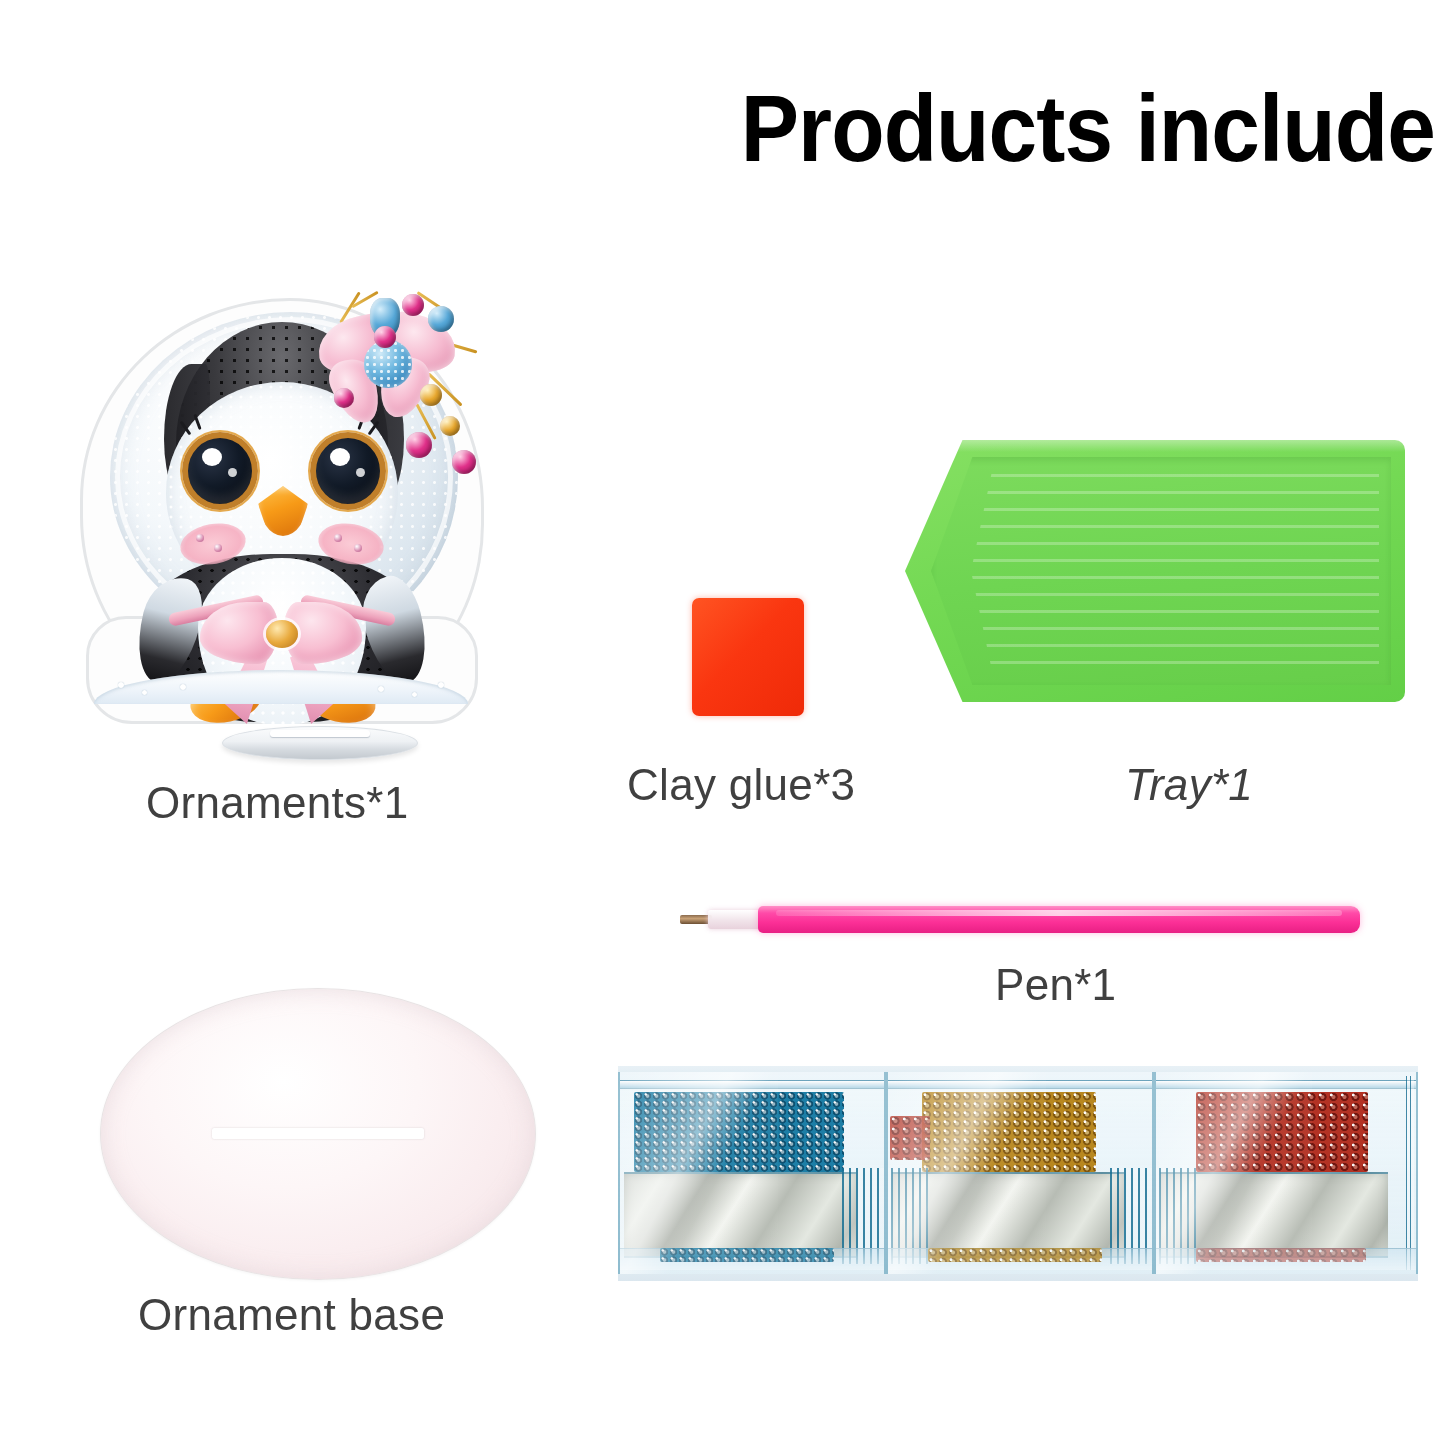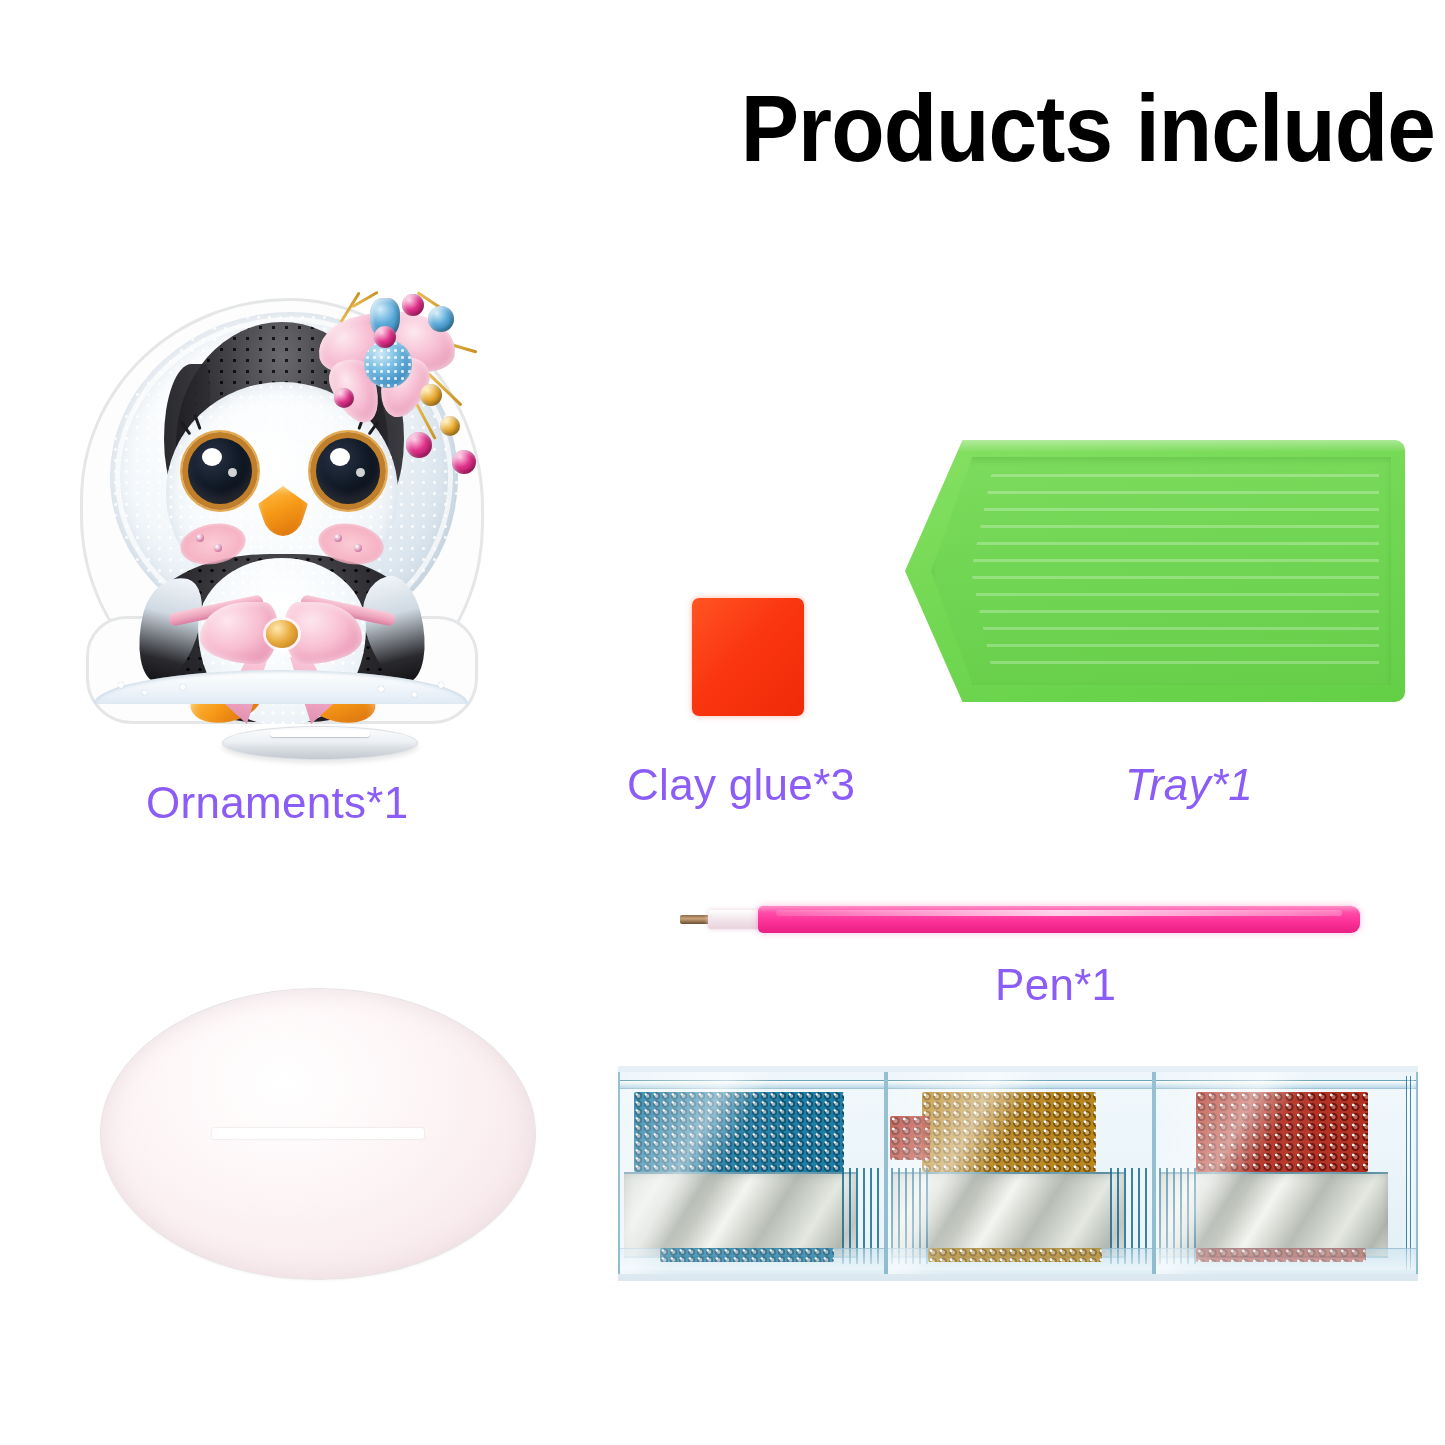--- a/index.html
+++ b/index.html
@@ -25,21 +25,21 @@
     color: #000;
     transform: scaleX(0.93);
     transform-origin: right center;
   }
 
   
   .caption {
     position: absolute;
     font-size: 44px;
     font-weight: 400;
-    color: #8b5cf6;
+    color: #404040;
     white-space: nowrap;
     letter-spacing: 0.3px;
   }
 
   
   .orn-wrap { position: absolute; left: 72px; top: 286px; width: 420px; height: 470px; }
 
   
   .acrylic {
     position: absolute; left: 0; top: 0; width: 420px; height: 452px;
@@ -539,20 +539,21 @@
   <div class="pen">
     <div class="pen-tip"></div>
     <div class="pen-collar"></div>
     <div class="pen-barrel"></div>
     <div class="pen-gloss"></div>
   </div>
   <div class="caption" style="left:995px;top:960px;">Pen*1</div>
 
   <div class="base-oval"></div>
   <div class="base-slot"></div>
+  <div class="caption" style="left:138px;top:1290px;">Ornament base</div>
 
   <div class="bags">
     <div class="bags-bg"></div>
 
     <div class="bag bag-1">
       <div class="bag-topseal"></div>
       <div class="beads beads-blue"></div>
       <div class="foil"></div>
       <div class="stripes" style="right:-2px;"></div>
       <div class="bag-bottom">

